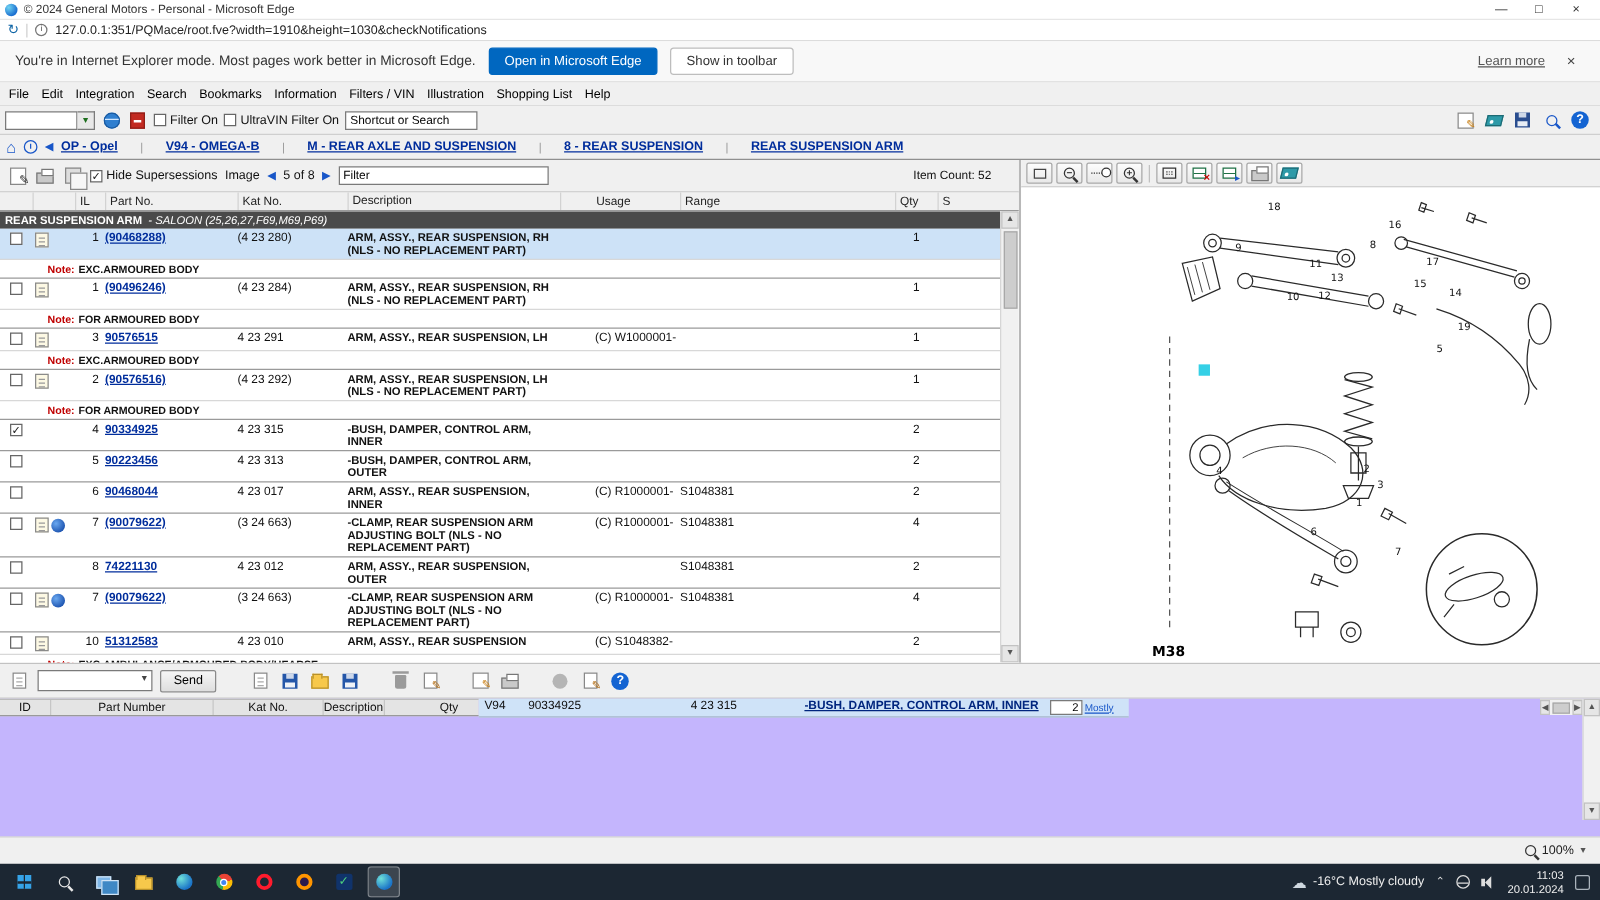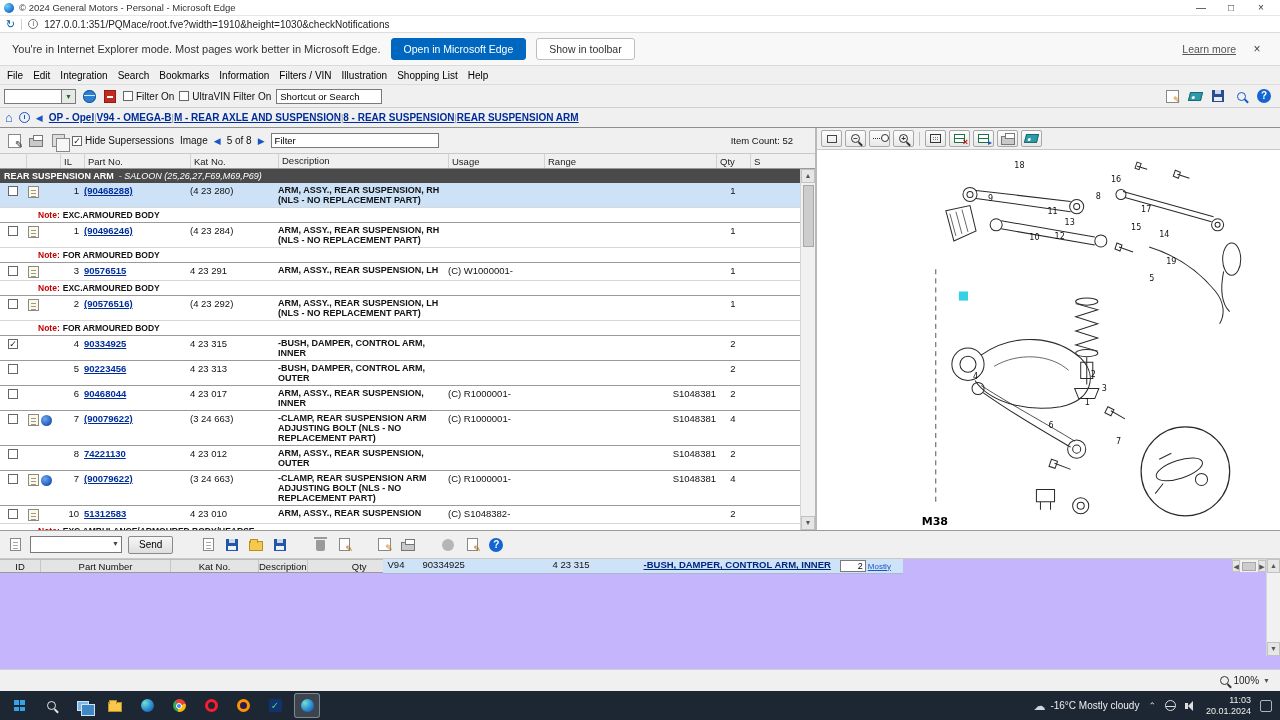--- a/index.html
+++ b/index.html
@@ -99,22 +99,22 @@
   .sect-sub{font-style:italic;}
   .prow{display:flex;align-items:flex-start;border-bottom:1px solid #9a9a9a;padding:2px 0;min-height:15px;font-size:9.5px;}
   .prow.has-note{border-bottom:1px solid #d8d8d8;}
   .prow.hl{background:#cde2f7;}
   .c-cb{width:26px;display:flex;justify-content:center;padding-top:1px;}
   .c-ic{width:34px;display:flex;gap:2px;align-items:center;padding-left:2px;padding-top:1px;}
   .c-il{width:24px;text-align:right;padding-right:5px;}
   .c-part{width:106px;}
   .c-kat{width:88px;}
   .c-desc{width:170px;font-weight:bold;font-size:9px;line-height:10px;padding-right:8px;}
-  .c-usage{width:96px;}
-  .c-range{width:172px;text-align:right;}
+  .c-usage{width:96px;padding-left:28px;}
+  .c-range{width:172px;}
   .c-qty{width:34px;text-align:center;}
   .c-s{flex:1;}
   .hc.c-il{text-align:left;padding-right:0;}
   .hc.c-desc{font-weight:normal;font-size:9.5px;}
   .plink{color:#002d9c;font-weight:bold;text-decoration:underline;}
   .noterow{display:flex;gap:3px;border-bottom:1px solid #9a9a9a;padding:2px 0 2px 38px;font-size:8.5px;font-weight:bold;}
   .notelb{color:#c00000;}
   .mini-doc{width:11px;height:12px;background:#fdf9e4;border:1px solid #8a8a8a;position:relative;display:inline-block;}
   .mini-doc::before{content:'';position:absolute;left:2px;right:2px;top:3px;height:1px;background:#999;box-shadow:0 3px 0 #999,0 6px 0 #999;}
   .mini-globe{width:11px;height:11px;border-radius:50%;background:radial-gradient(circle at 35% 35%,#6aa8f0,#1d54b0 75%);display:inline-block;}
@@ -294,21 +294,21 @@
       <span class="ticon">
           <span class="helpico">?</span>
         </span>
     </span>
   </div>
 
   <div class="crumbbar">
     <span class="home-ico">⌂</span>
     <span class="clock-ico"></span>
     <span class="back-tri">◀</span>
-    <span id="crumbs" style="display:flex;align-items:center;gap:0;">
+    <span id="crumbs" style="display:flex;align-items:center;gap:18px;">
         <span class="crumb">OP - Opel</span>
         <span class="crumb-sep">|</span>
         <span class="crumb">V94 - OMEGA-B</span>
         <span class="crumb-sep">|</span>
         <span class="crumb">M - REAR AXLE AND SUSPENSION</span>
         <span class="crumb-sep">|</span>
         <span class="crumb">8 - REAR SUSPENSION</span>
         <span class="crumb-sep">|</span>
         <span class="crumb">REAR SUSPENSION ARM</span>
       </span>

